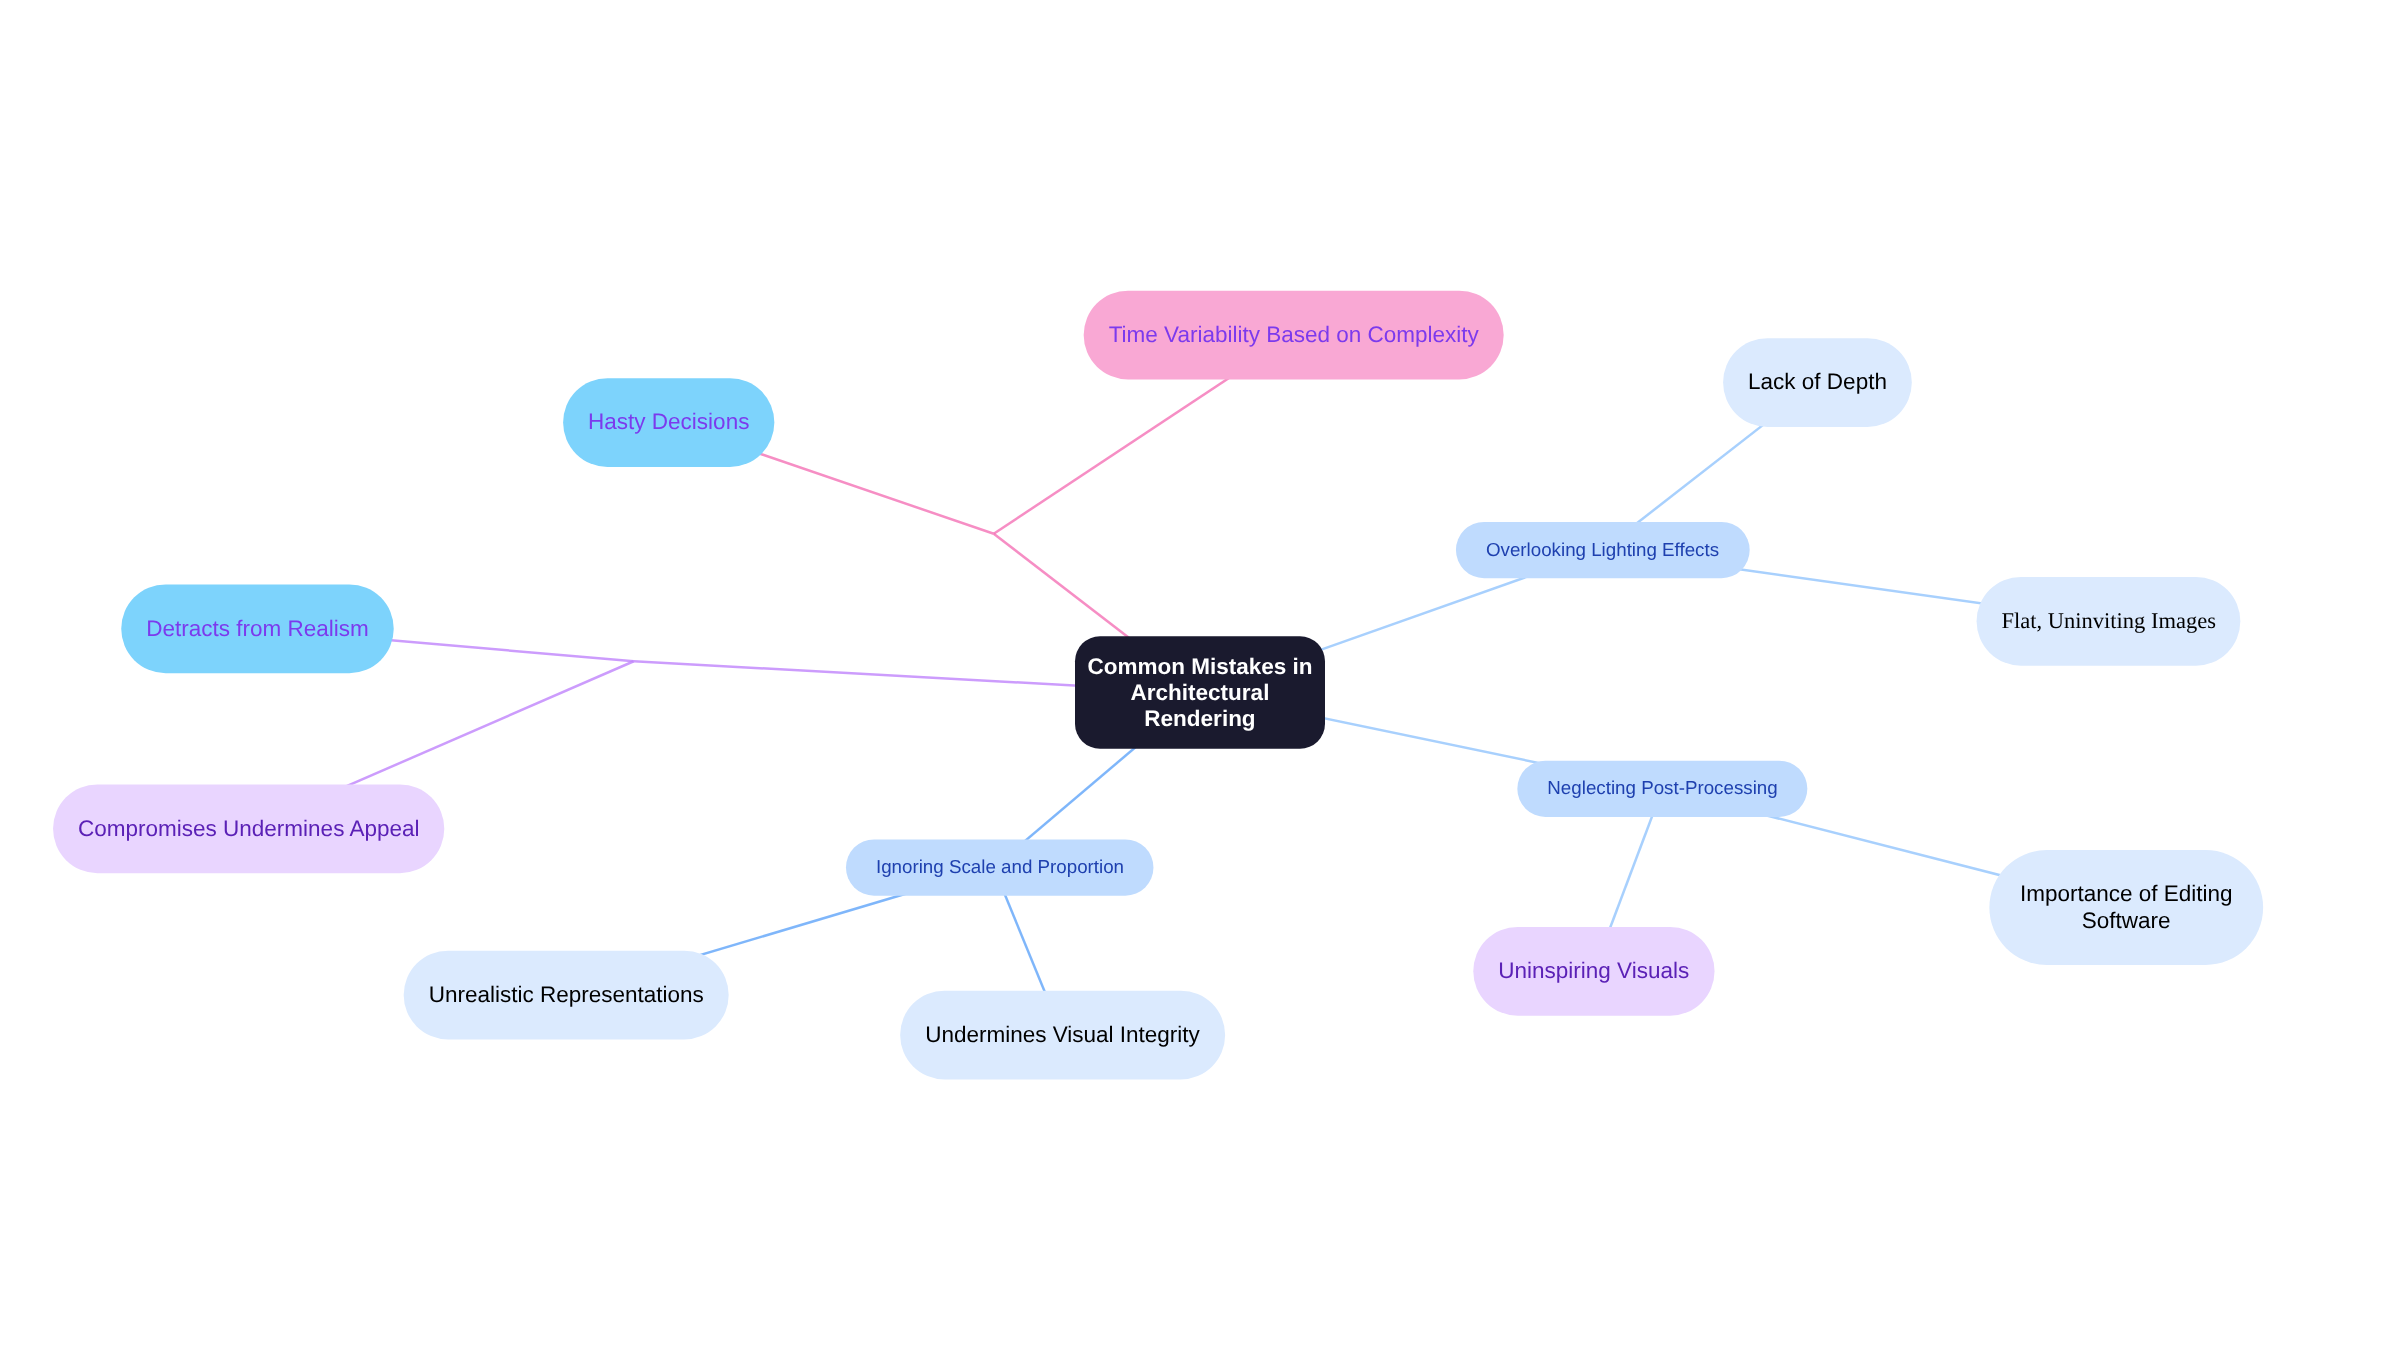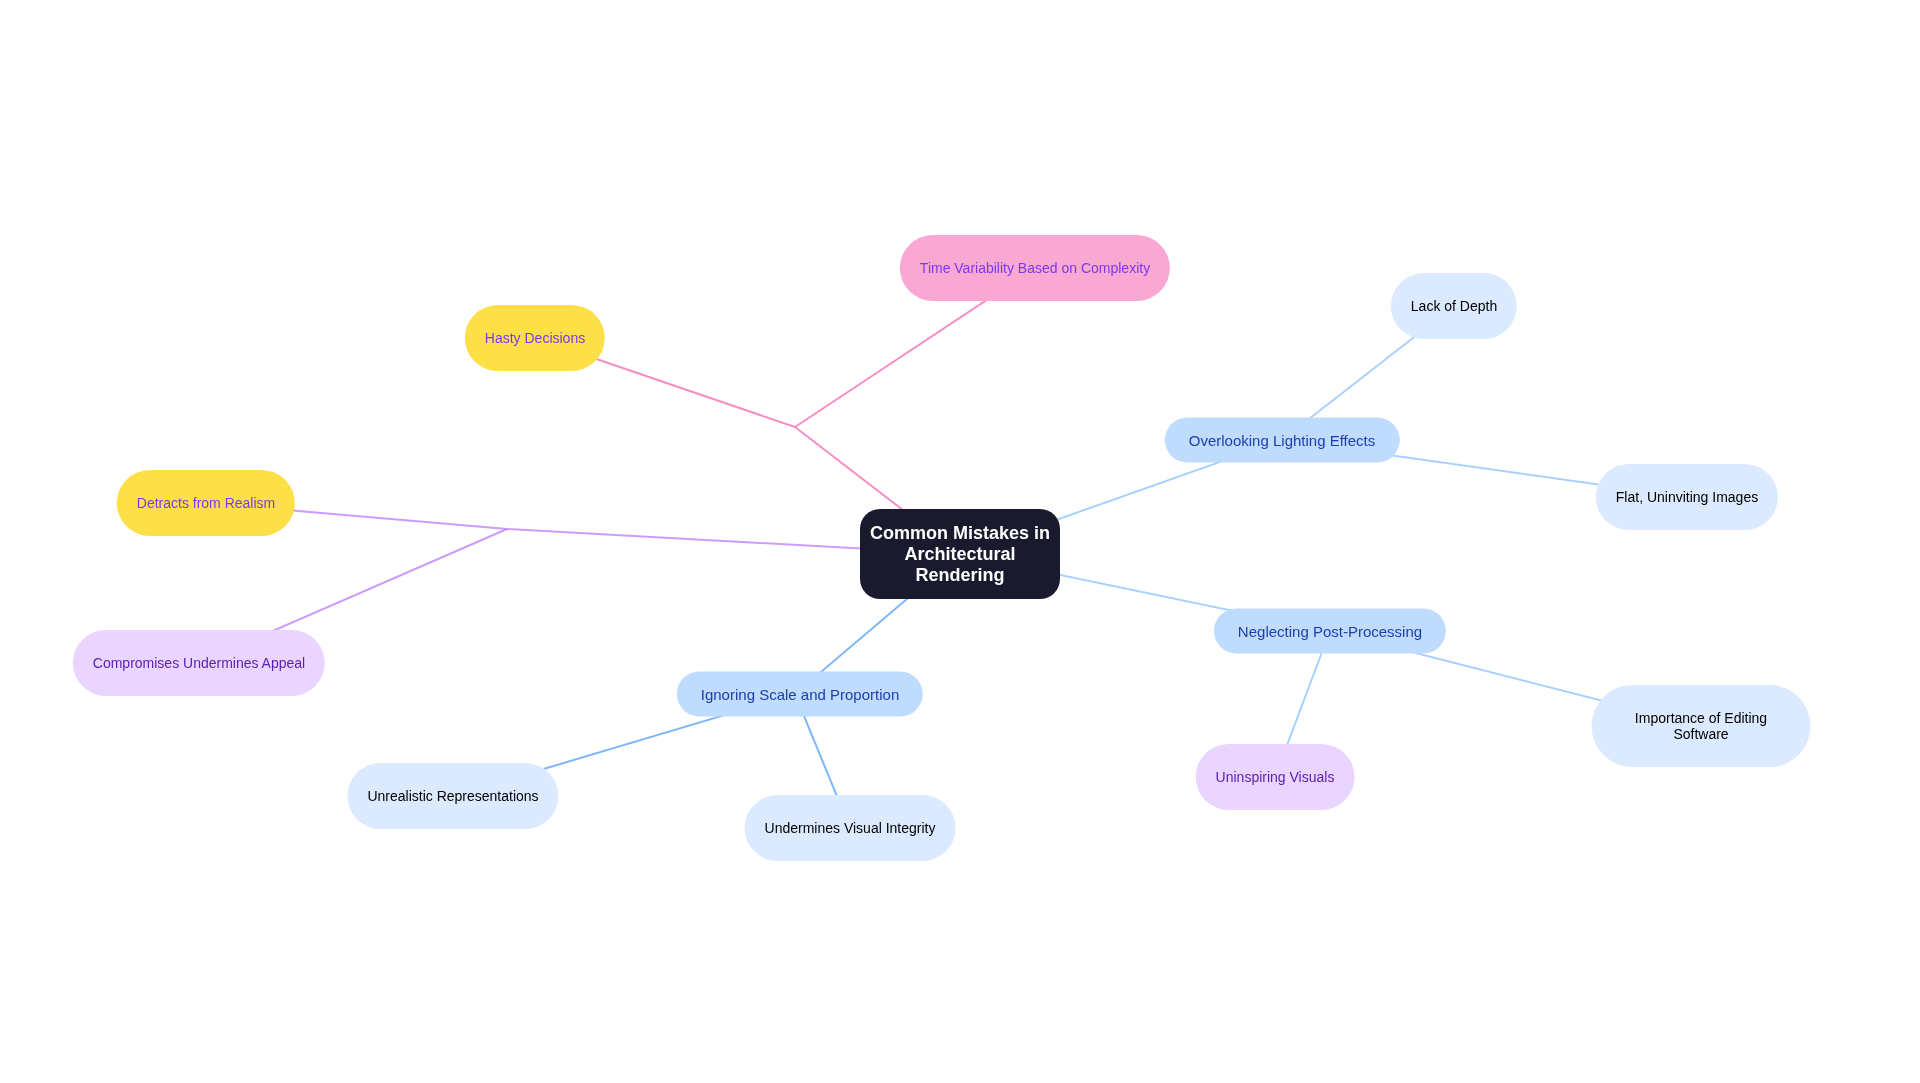--- a/index.html
+++ b/index.html
@@ -42,41 +42,41 @@
       width: 200px;
       height: 90px;
       border-radius: 20px;
     }
     .node-pink {
       background: #f9a8d4;
       color: #7c3aed;
       border: none;
     }
     .node-pink-light {
-      background: #fde047;
+      background: #7dd3fc;
       color: #7c3aed;
       border: none;
     }
     .node-blue {
       background: #bfdbfe;
       color: #1e40af;
       border: none;
     }
     .node-blue-light {
       background: #dbeafe;
       color: #000000;
       border: none;
     }
     .node-lavender {
       background: #e9d5ff;
       color: #5b21b6;
       border: none;
     }
     .node-sm {
-      font-size: 14px;
+      font-size: 18px;
       padding: 25px 20px;
       min-width: 120px;
     }
     .node-md {
       font-size: 15px;
       padding: 14px 24px;
       min-width: 160px;
     }
   </style>
 </head>
@@ -103,17 +103,17 @@
 <div class="node node-center" style="left: 960px; top: 554px;">Common Mistakes in Architectural Rendering</div>
     <div class="node node-pink node-sm" style="left: 1035px; top: 268px;">Time Variability Based on Complexity</div>
     <div class="node node-pink-light node-sm" style="left: 535px; top: 338px;">Hasty Decisions</div>
     <div class="node node-pink-light node-sm" style="left: 206px; top: 503px;">Detracts from Realism</div>
     <div class="node node-lavender node-sm" style="left: 199px; top: 663px;">Compromises Undermines Appeal</div>
     <div class="node node-blue node-md" style="left: 800px; top: 694px;">Ignoring Scale and Proportion</div>
     <div class="node node-blue-light node-sm" style="left: 453px; top: 796px;">Unrealistic Representations</div>
     <div class="node node-blue-light node-sm" style="left: 850px; top: 828px;">Undermines Visual Integrity</div>
     <div class="node node-blue node-md" style="left: 1282px; top: 440px;">Overlooking Lighting Effects</div>
     <div class="node node-blue-light node-sm" style="left: 1454px; top: 306px;">Lack of Depth</div>
-    <div class="node node-blue-light node-sm" style="left: 1687px; top: 497px;">Flat, Uninviting Images</div>
+    <div class="node node-blue-light node-sm" style="left: 1687px; top: 497px; font-family: Liberation Serif, serif;">Flat, Uninviting Images</div>
     <div class="node node-blue node-md" style="left: 1330px; top: 631px;">Neglecting Post-Processing</div>
     <div class="node node-lavender node-sm" style="left: 1275px; top: 777px;">Uninspiring Visuals</div>
     <div class="node node-blue-light node-sm" style="left: 1701px; top: 726px;">Importance of Editing Software</div>
   </div>
 
 </body></html>

